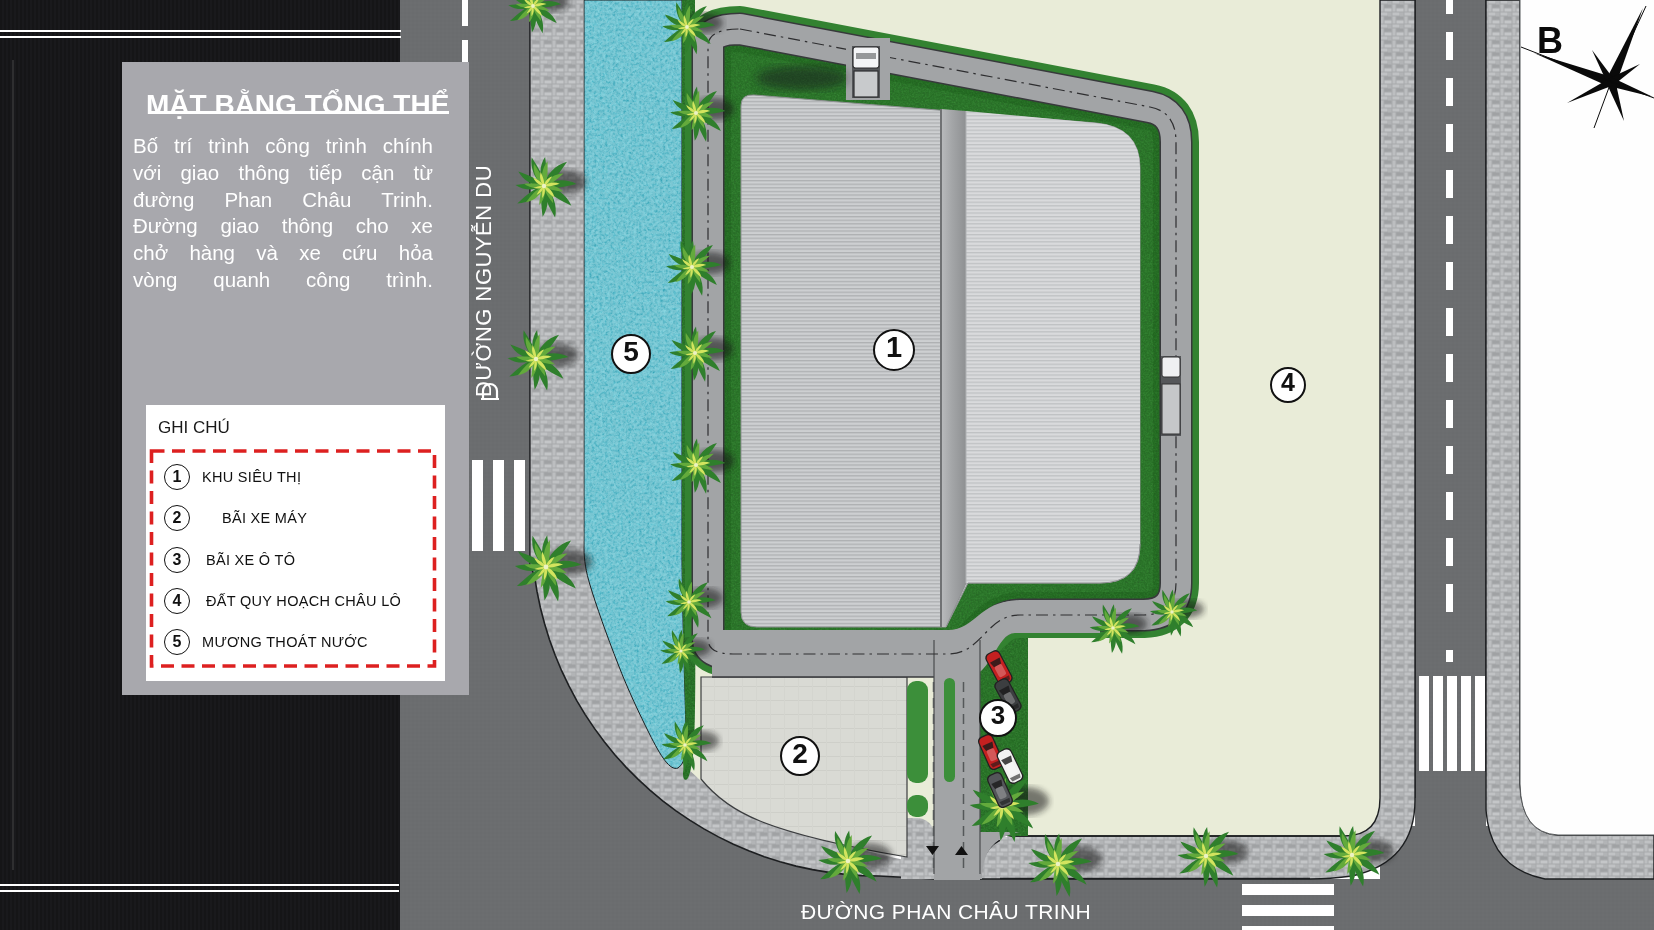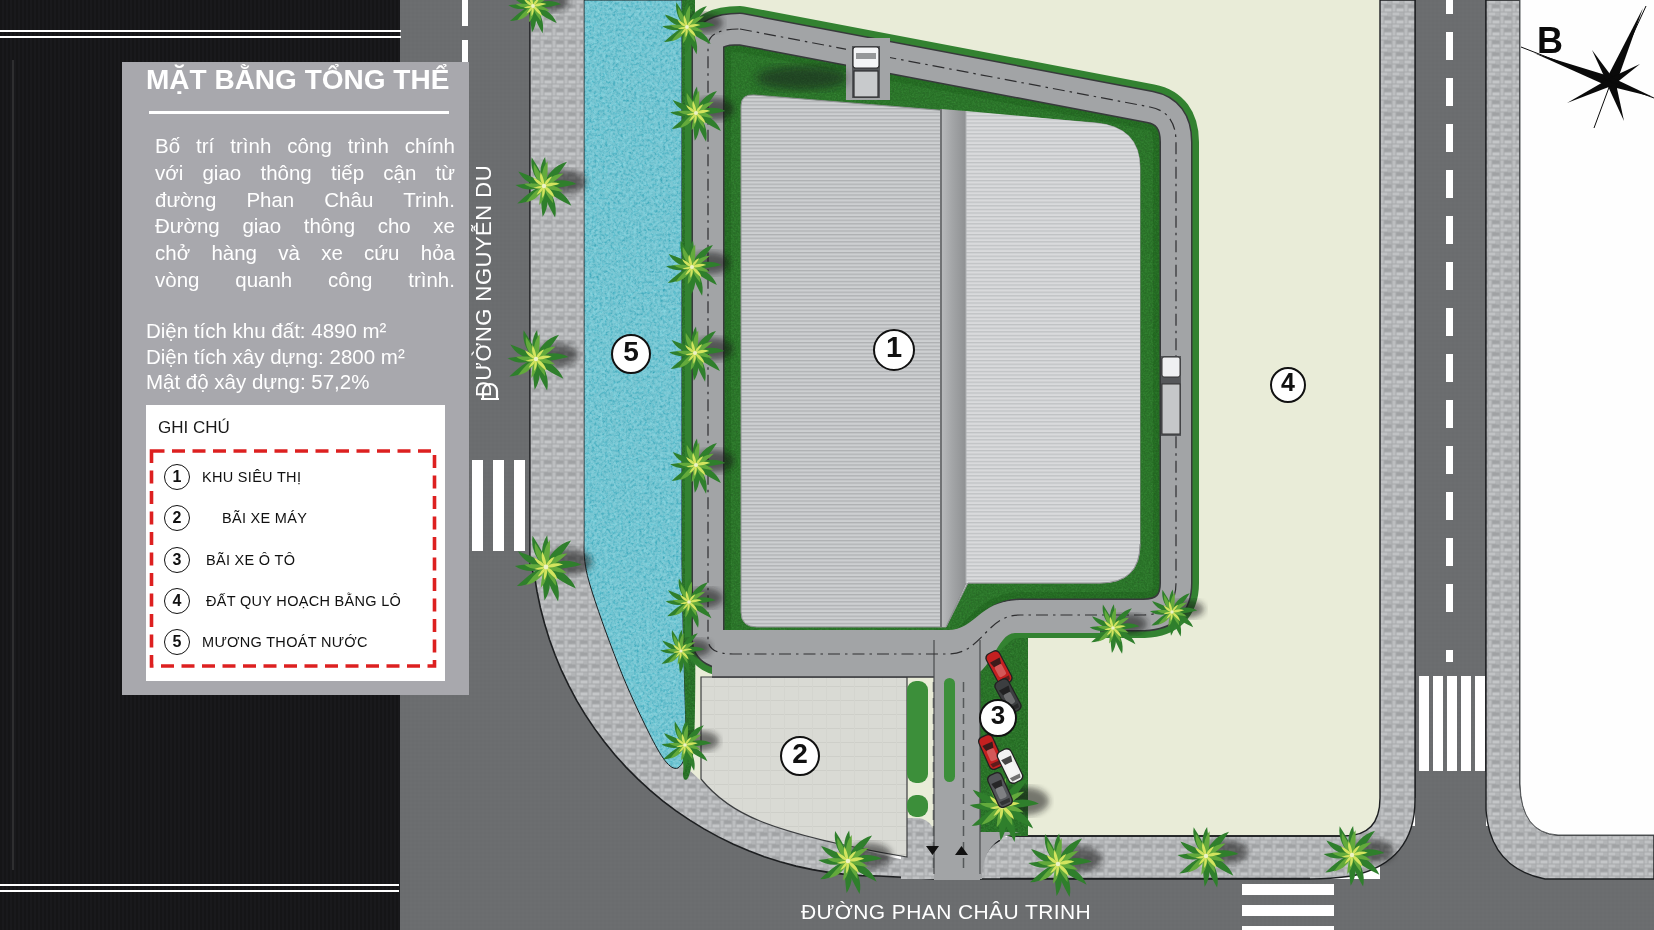--- a/index.html
+++ b/index.html
@@ -390,24 +390,24 @@
 </svg>
 
 <div class="abs" style="left:0;top:0;width:400px;height:930px;background:repeating-linear-gradient(90deg,#151517 0 2px,#19191c 2px 4px)"></div>
 <div class="abs" style="left:12px;top:60px;width:2px;height:810px;background:#2e2e30"></div>
 
 <div class="abs" style="left:0;top:30px;width:401px;height:2px;background:#fff"></div>
 <div class="abs" style="left:0;top:36px;width:401px;height:2px;background:#fff"></div>
 
 <div class="abs" style="left:122px;top:62px;width:347px;height:633px;background:#a8a8ad"></div>
 
-<div class="abs" style="left:146px;top:64px;width:302px;text-align:center;color:#fff;font-size:28px;font-weight:bold;white-space:nowrap">MẶT BẰNG TỔNG THỂ</div>
+<div class="abs" style="left:146px;top:89px;width:302px;text-align:center;color:#fff;font-size:28px;font-weight:bold;white-space:nowrap">MẶT BẰNG TỔNG THỂ</div>
 <div class="abs" style="left:149px;top:111px;width:300px;height:3px;background:#fff"></div>
 
-<div class="abs" style="left:155px;top:133px;width:300px;color:#fff;font-size:20.5px;line-height:26.8px">
+<div class="abs" style="left:133px;top:133px;width:300px;color:#fff;font-size:20.5px;line-height:26.8px">
 <div style="display:flex;justify-content:space-between">
         <span>Bố</span>
         <span>trí</span>
         <span>trình</span>
         <span>công</span>
         <span>trình</span>
         <span>chính</span>
       </div>
 <div style="display:flex;justify-content:space-between">
         <span>với</span>
@@ -439,25 +439,20 @@
         <span>hỏa</span>
       </div>
 <div style="display:flex;justify-content:space-between">
         <span>vòng</span>
         <span>quanh</span>
         <span>công</span>
         <span>trình.</span>
       </div>
 </div>
 
-<div class="abs" style="left:146px;top:318px;width:310px;color:#fff;font-size:20.5px;line-height:25.6px">
-<div>Diện tích khu đất: 4890 m²</div>
-<div>Diện tích xây dựng: 2800 m²</div>
-<div>Mật độ xây dựng: 57,2%</div>
-</div>
 
 <div class="abs" style="left:146px;top:405px;width:299px;height:276px;background:#fff"></div>
 <div class="abs" style="left:158px;top:418px;font-size:17px;font-weight:normal;color:#1a1a1a">GHI CHÚ</div>
 
 <svg class="abs" style="left:146px;top:405px" width="299" height="276">
       <rect x="5.5" y="46" width="283" height="215" fill="none" stroke="#dd2020" stroke-width="3.6" stroke-dasharray="13 7.5"></rect>
     </svg>
 
 <div class="abs" style="left:164px;top:462px;width:264px;color:#111;font-size:14.5px">
       <div style="position:absolute;top:0.0px;left:0;display:flex;align-items:center;height:30px">
@@ -467,21 +462,21 @@
       <div style="position:absolute;top:41.3px;left:0;display:flex;align-items:center;height:30px">
 <span style="width:26px;height:26px;border:1.8px solid #111;border-radius:50%;display:inline-flex;align-items:center;justify-content:center;font-size:16px;font-weight:bold;flex:none">2</span>
 <span style="margin-left:32px;letter-spacing:0.3px">BÃI XE MÁY</span>
       </div>
       <div style="position:absolute;top:82.6px;left:0;display:flex;align-items:center;height:30px">
 <span style="width:26px;height:26px;border:1.8px solid #111;border-radius:50%;display:inline-flex;align-items:center;justify-content:center;font-size:16px;font-weight:bold;flex:none">3</span>
 <span style="margin-left:16px;letter-spacing:0.3px">BÃI XE Ô TÔ</span>
       </div>
       <div style="position:absolute;top:123.89999999999999px;left:0;display:flex;align-items:center;height:30px">
 <span style="width:26px;height:26px;border:1.8px solid #111;border-radius:50%;display:inline-flex;align-items:center;justify-content:center;font-size:16px;font-weight:bold;flex:none">4</span>
-<span style="margin-left:16px;letter-spacing:0.3px">ĐẤT QUY HOẠCH BẰNG LÔ</span>
+<span style="margin-left:16px;letter-spacing:0.3px">ĐẤT QUY HOẠCH CHÂU LÔ</span>
       </div>
       <div style="position:absolute;top:165.2px;left:0;display:flex;align-items:center;height:30px">
 <span style="width:26px;height:26px;border:1.8px solid #111;border-radius:50%;display:inline-flex;align-items:center;justify-content:center;font-size:16px;font-weight:bold;flex:none">5</span>
 <span style="margin-left:12px;letter-spacing:0.3px">MƯƠNG THOÁT NƯỚC</span>
       </div>
     </div>
 
 
 <div class="abs" style="left:0;top:884px;width:399px;height:2px;background:#fff"></div>
 <div class="abs" style="left:0;top:890px;width:399px;height:2px;background:#fff"></div>

